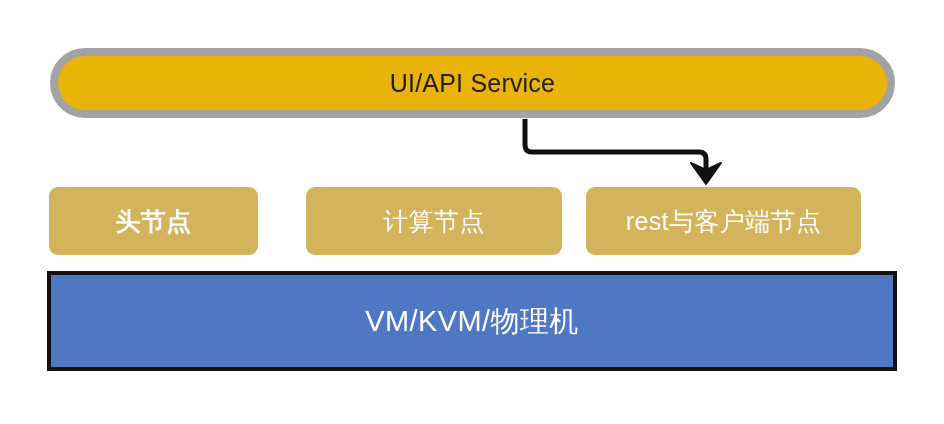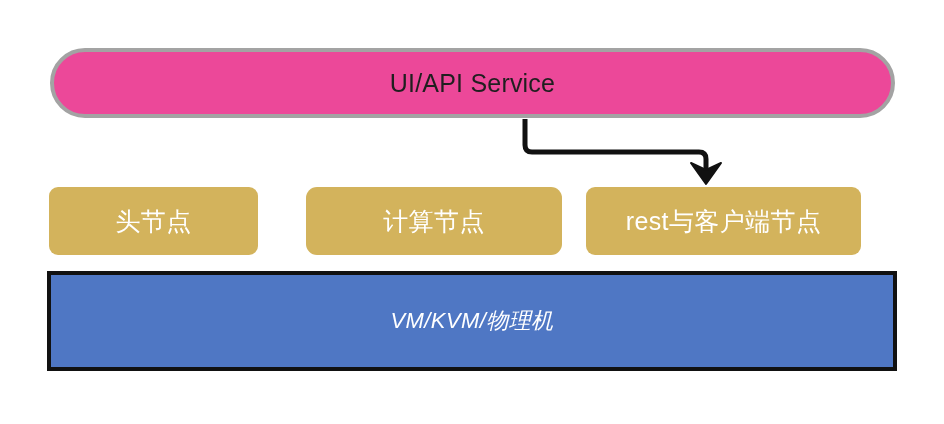--- a/index.html
+++ b/index.html
@@ -23,22 +23,22 @@
   }
 
   
   .service-capsule {
     position: absolute;
     left: 50px;
     top: 48px;
     width: 845px;
     height: 70px;
     box-sizing: border-box;
-    background: #ec4899;
-    border: 4px solid #a3a3a3;
+    background: #eab308;
+    border: 8px solid #a3a3a3;
     border-radius: 40px;
     display: flex;
     align-items: center;
     justify-content: center;
   }
   .service-capsule-label {
     font-size: 25px;
     color: #1f1f1f;
     letter-spacing: 0.2px;
     line-height: 1;
@@ -62,45 +62,44 @@
     display: flex;
     align-items: center;
     justify-content: center;
   }
   .node-box-label {
     font-size: 25px;
     color: #ffffff;
     line-height: 1;
     letter-spacing: 0.4px;
   }
-  .node-box.pos-0 { left: 49px;  width: 209px; }
-  .node-box.pos-1 { left: 306px; width: 256px; border-radius: 11px; }
+  .node-box.pos-0 { left: 49px;  width: 209px; font-weight: bold; }
+  .node-box.pos-1 { left: 306px; width: 256px; }
   .node-box.pos-2 { left: 586px; width: 275px; }
 
   
   .infra-bar {
     position: absolute;
     left: 47px;
     top: 271px;
     width: 850px;
     height: 100px;
     box-sizing: border-box;
     background: #4f77c4;
     border: 4px solid #111111;
     border-radius: 0;
     display: flex;
     align-items: center;
     justify-content: center;
   }
   .infra-bar-label {
-    font-size: 22px;
+    font-size: 29px;
     color: #ffffff;
     line-height: 1;
     letter-spacing: 0.4px;
-    font-style: italic;
   }
 
   
   .connector-arrow {
     position: absolute;
     left: 0;
     top: 0;
     width: 944px;
     height: 424px;
     pointer-events: none;

